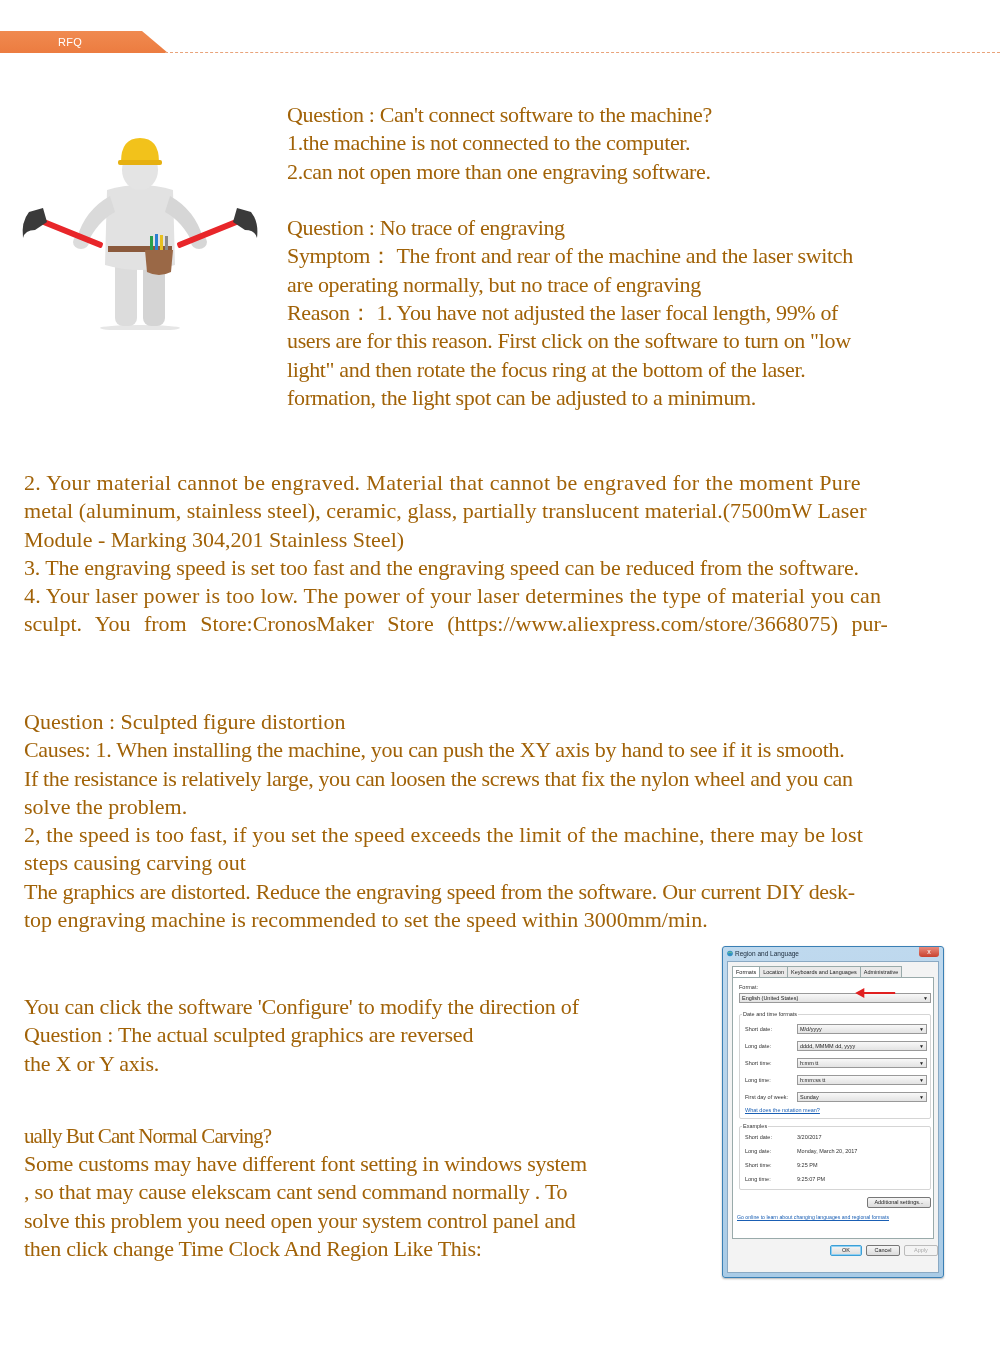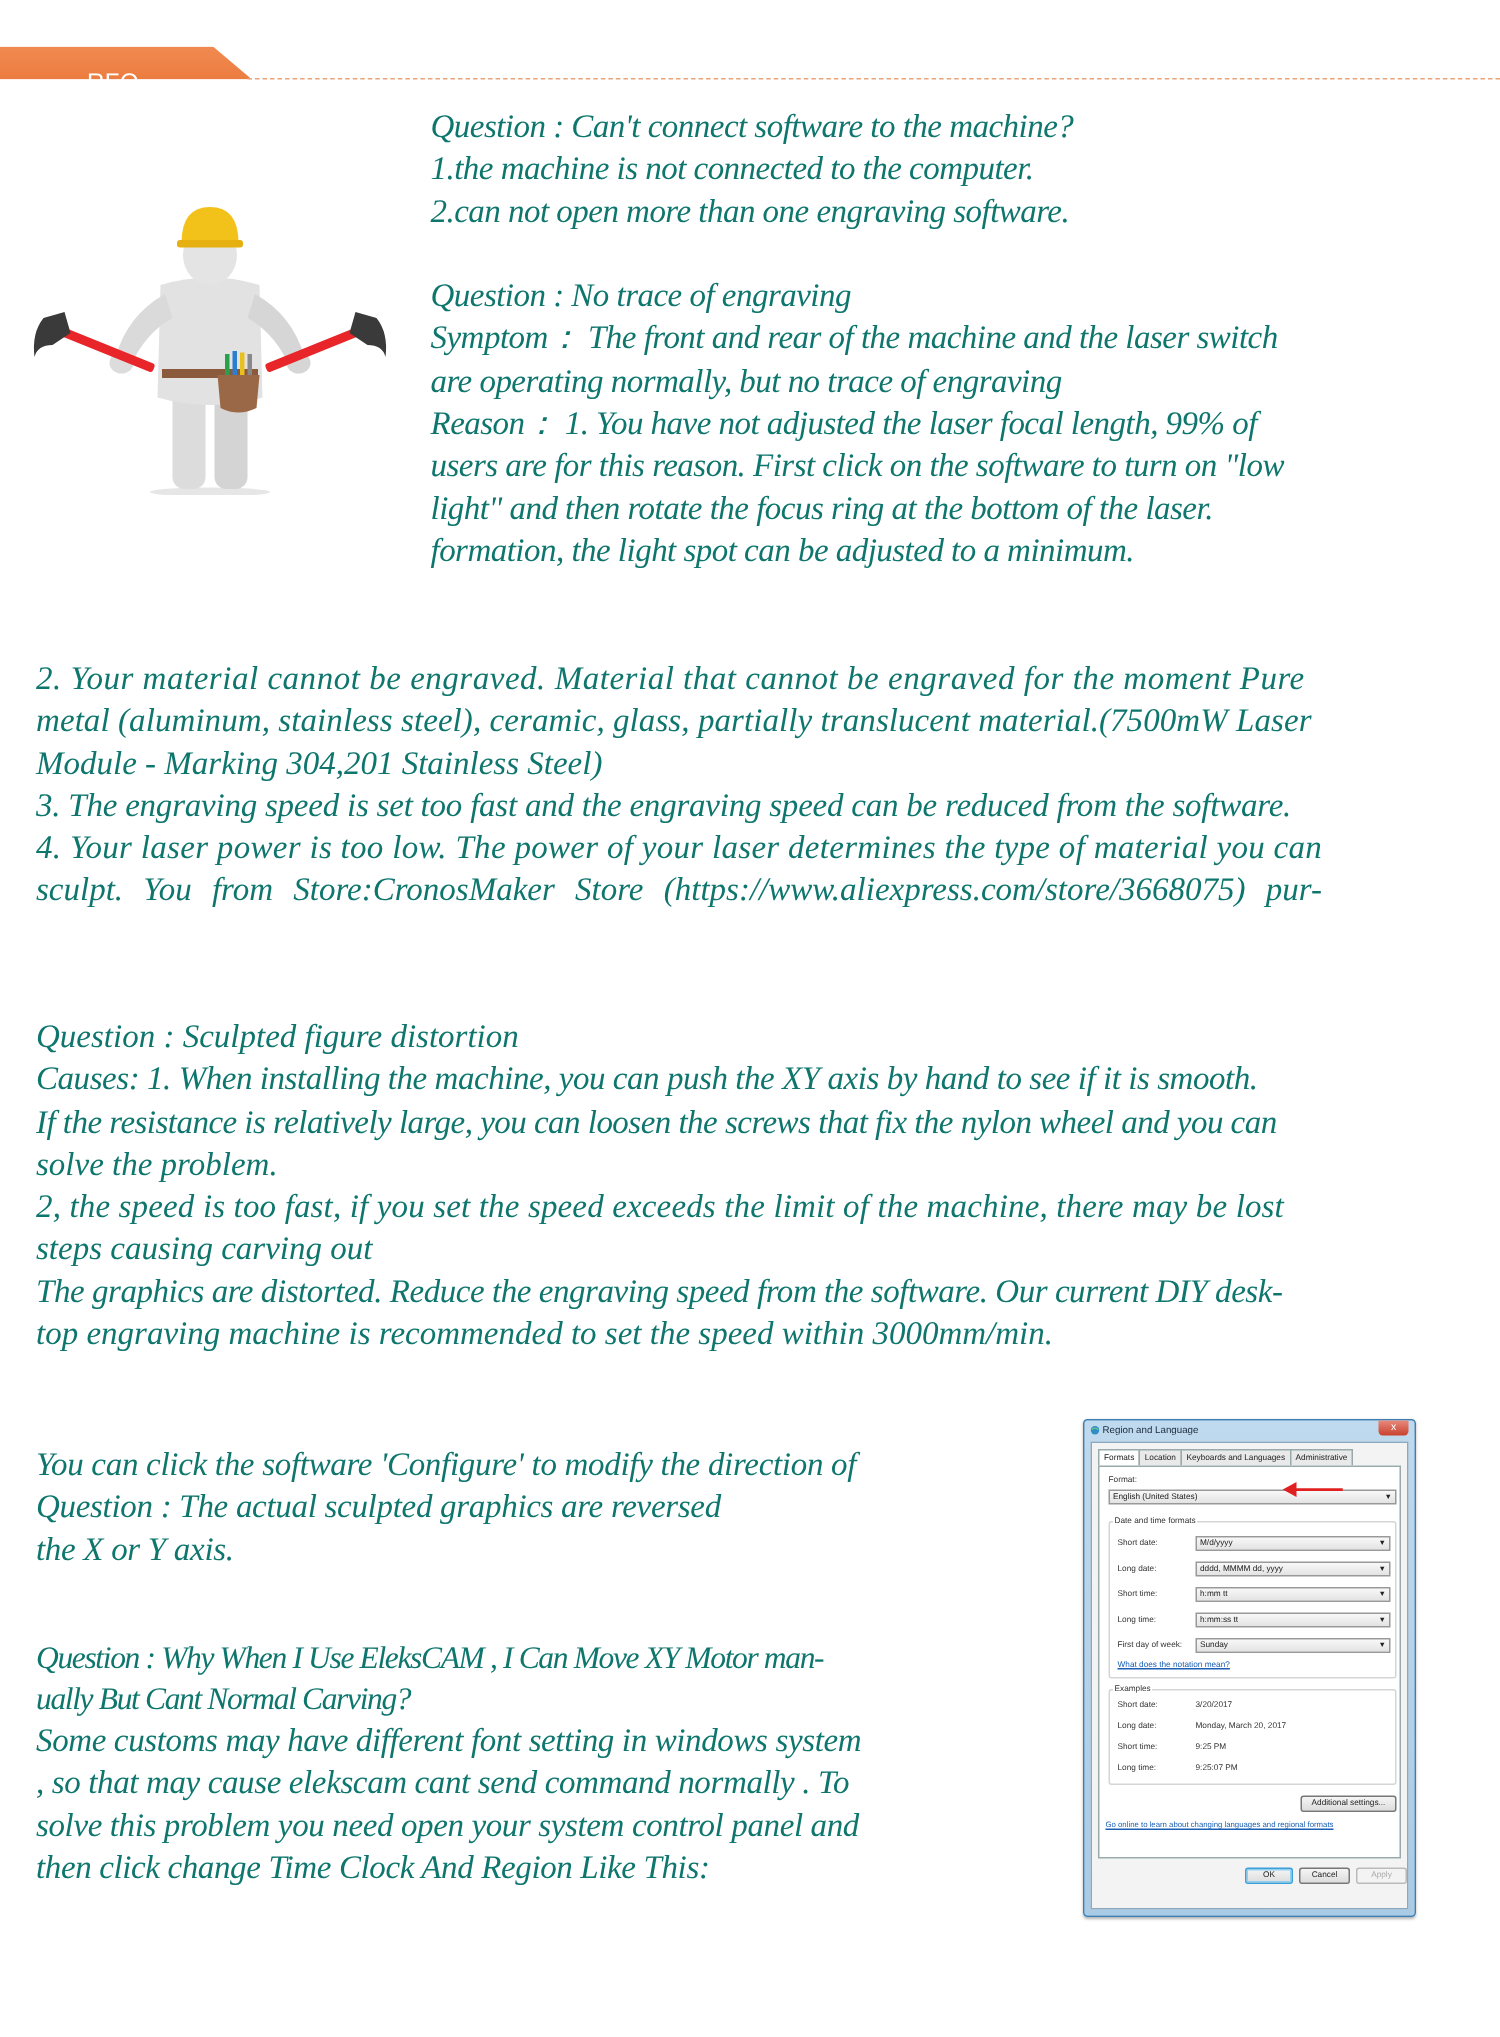--- a/index.html
+++ b/index.html
@@ -7,33 +7,33 @@
   body { position: relative; font-family: "Liberation Serif", "DejaVu Serif", serif; color: #111; }
 
   
   .hdr { position: absolute; left: 0; top: 0; width: 1000px; height: 60px; }
   .hdr-tab {
     position: absolute; left: 0; top: 31px; width: 168px; height: 22px;
     background: linear-gradient(#f08a50, #ec7c40);
     clip-path: polygon(0 0, 142px 0, 168px 22px, 0 22px);
   }
   .hdr-tab-label {
-    position: absolute; left: 58px; top: 47px; font-family: "Liberation Sans", "DejaVu Sans", sans-serif;
-    font-size: 16px; color: #fff; letter-spacing: 0.3px;
+    position: absolute; left: 58px; top: 36px; font-family: "Liberation Sans", "DejaVu Sans", sans-serif;
+    font-size: 11px; color: #fff; letter-spacing: 0.3px;
   }
   .hdr-line {
     position: absolute; left: 165px; top: 52px; width: 835px; height: 0;
     border-top: 1px dashed #e9a37a;
   }
 
   
   .figure { position: absolute; left: 15px; top: 130px; width: 250px; height: 200px; }
 
   
-  .txt { position: absolute; font-style: italic; font-size: 22px; line-height: 28.3px; color: #0f766e; }
+  .txt { position: absolute; font-size: 22px; line-height: 28.3px; color: #a16207; margin-top: 31px; }
   .txt p { white-space: nowrap; }
   .sec1 { left: 287px; top: 70px; width: 690px; letter-spacing: -0.35px; }
   .sec2 { left: 24px; top: 438px; width: 930px; }
   .sec2 p, .sec3 p { text-align: justify; }
   .sec3 { left: 24px; top: 677px; width: 935px; }
   .sec4 { left: 24px; top: 962px; width: 640px; letter-spacing: -0.2px; }
   .sec5 { left: 24px; top: 1092px; width: 640px; }
   .sec5 .q { letter-spacing: -0.9px; font-size: 21px; line-height: 27px; }
   .sec5 .b { letter-spacing: -0.25px; }
   .gap { height: 28.3px; }
@@ -150,21 +150,20 @@
   <p>top engraving machine is recommended to set the speed within 3000mm/min.</p>
 </div>
 
 <div class="txt sec4">
   <p>You can click the software 'Configure' to modify the direction of</p>
   <p>Question : The actual sculpted graphics are reversed</p>
   <p>the X or Y axis.</p>
 </div>
 
 <div class="txt sec5">
-  <p class="q">Question : Why When I Use EleksCAM , I Can Move XY Motor man-</p>
   <p class="q">ually But Cant Normal Carving?</p>
   <p class="b">Some customs may have different font setting in windows system</p>
   <p class="b">, so that may cause elekscam cant send command normally . To</p>
   <p class="b">solve this problem you need open your system control panel and</p>
   <p class="b">then click change Time Clock And Region Like This:</p>
 </div>
 
 <div class="dlg">
   <svg class="dlg-icon" viewBox="0 0 6 7">
       <circle cx="3" cy="3.5" r="2.8" fill="#2f8fc4"></circle>

